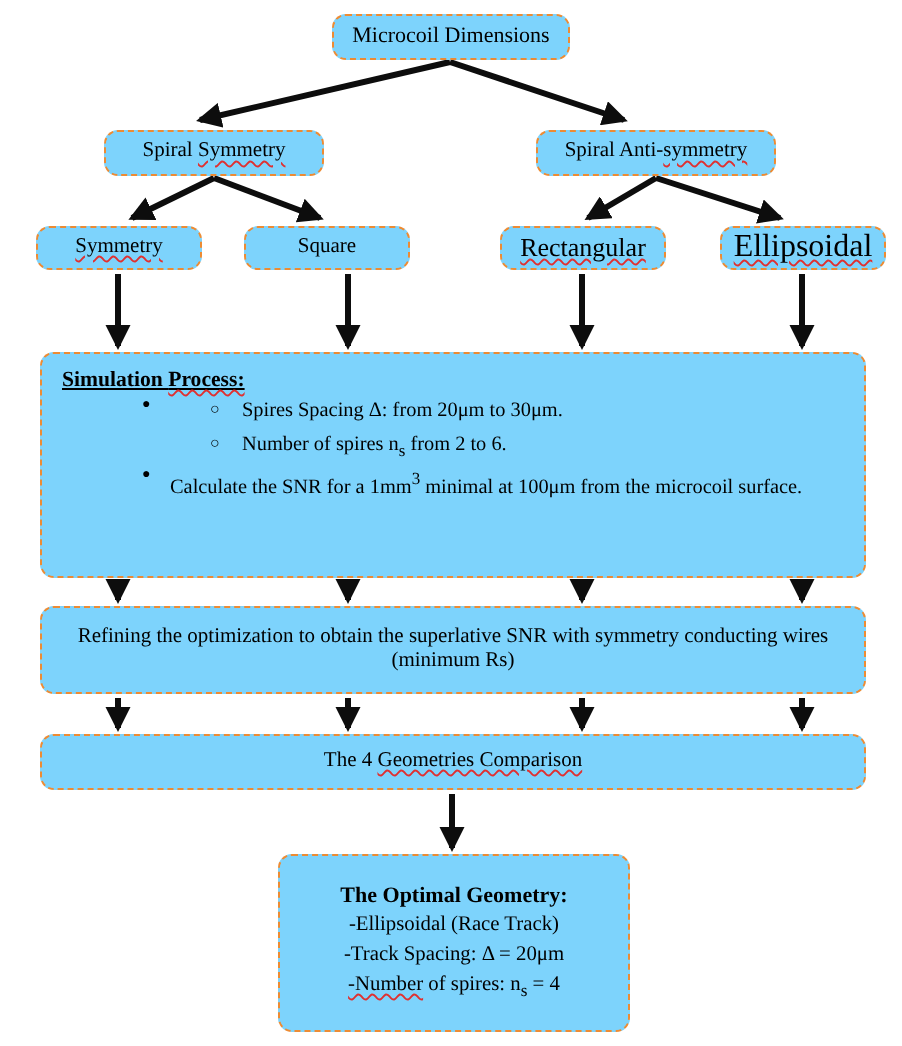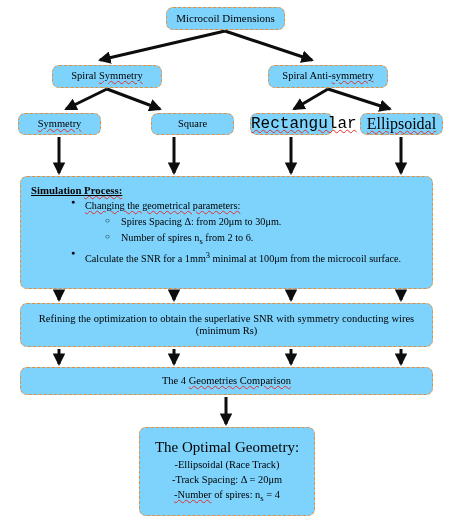--- a/index.html
+++ b/index.html
@@ -23,22 +23,22 @@
     line-height:1.15;
   }
   .box .txt{display:block;width:100%;}
 
   
   #n-root      {left:166px; top:7px;   width:119px; height:23px; font-size:11px;}
   #n-sym       {left:52px;  top:65px;  width:110px; height:23px; font-size:10.5px;}
   #n-anti      {left:268px; top:65px;  width:120px; height:23px; font-size:10.5px;}
 
   #n-circular  {left:18px;  top:113px; width:83px;  height:22px; font-size:10.5px;}
-  #n-square    {left:151px; top:113px; width:83px;  height:22px; font-size:10.5px;}
-  #n-rect      {left:250px; top:113px; width:83px;  height:22px; font-size:16px;font-family:Liberation Mono, monospace;}
+  #n-square    {left:122px; top:113px; width:83px;  height:22px; font-size:10.5px;}
+  #n-rect      {left:250px; top:113px; width:83px;  height:22px; font-size:13px;}
   #n-ellip     {left:360px; top:113px; width:83px;  height:22px; font-size:16px;}
 
   #n-sim       {left:20px;  top:176px; width:413px; height:113px;
                 align-items:flex-start; justify-content:flex-end;
                 text-align:left; padding:7px 6px 4px 8px;}
   #n-refine    {left:20px;  top:303px; width:413px; height:44px; font-size:10.5px; padding:0 10px;}
   #n-compare   {left:20px;  top:367px; width:413px; height:28px; font-size:10.5px;}
   #n-final     {left:139px; top:427px; width:176px; height:89px; font-size:10.5px;}
 
   
@@ -61,21 +61,21 @@
 
   
   .sp{
     text-decoration:underline;
     text-decoration-style:wavy;
     text-decoration-color:#E03030;
     text-decoration-thickness:1px;
     text-underline-offset:1px;
   }
 
-  .final-title{font-weight:normal;font-size:15px;display:block;margin-bottom:2px;}
+  .final-title{font-weight:bold;font-size:11px;display:block;margin-bottom:2px;}
   .final-line{display:block;font-size:10.4px;line-height:1.42;}
 
   svg#arrows{position:absolute;left:0;top:0;width:451px;height:523px;pointer-events:none;}
 </style>
 </head>
 <body>
 
 <div id="canvas">
 
   <svg id="arrows" viewBox="0 0 451 523">
@@ -137,21 +137,20 @@
   </div>
   <div class="box" id="n-ellip">
     <span class="txt sp">Ellipsoidal</span>
   </div>
 
   <div class="box" id="n-sim">
     <div class="txt">
       <div class="sim-title">Simulation <span class="sp">Process:</span></div>
       <ul class="lvl1">
         <li>
-          <span class="sp">Changing the geometrical parameters:</span>
           <ul class="lvl2">
             <li>
               <span>Spires Spacing Δ: from 20μm to 30μm.</span>
             </li>
             <li>
               <span>Number of spires n</span><sub>s</sub><span> from 2 to 6.</span>
             </li>
           </ul>
         </li>
         <li>

